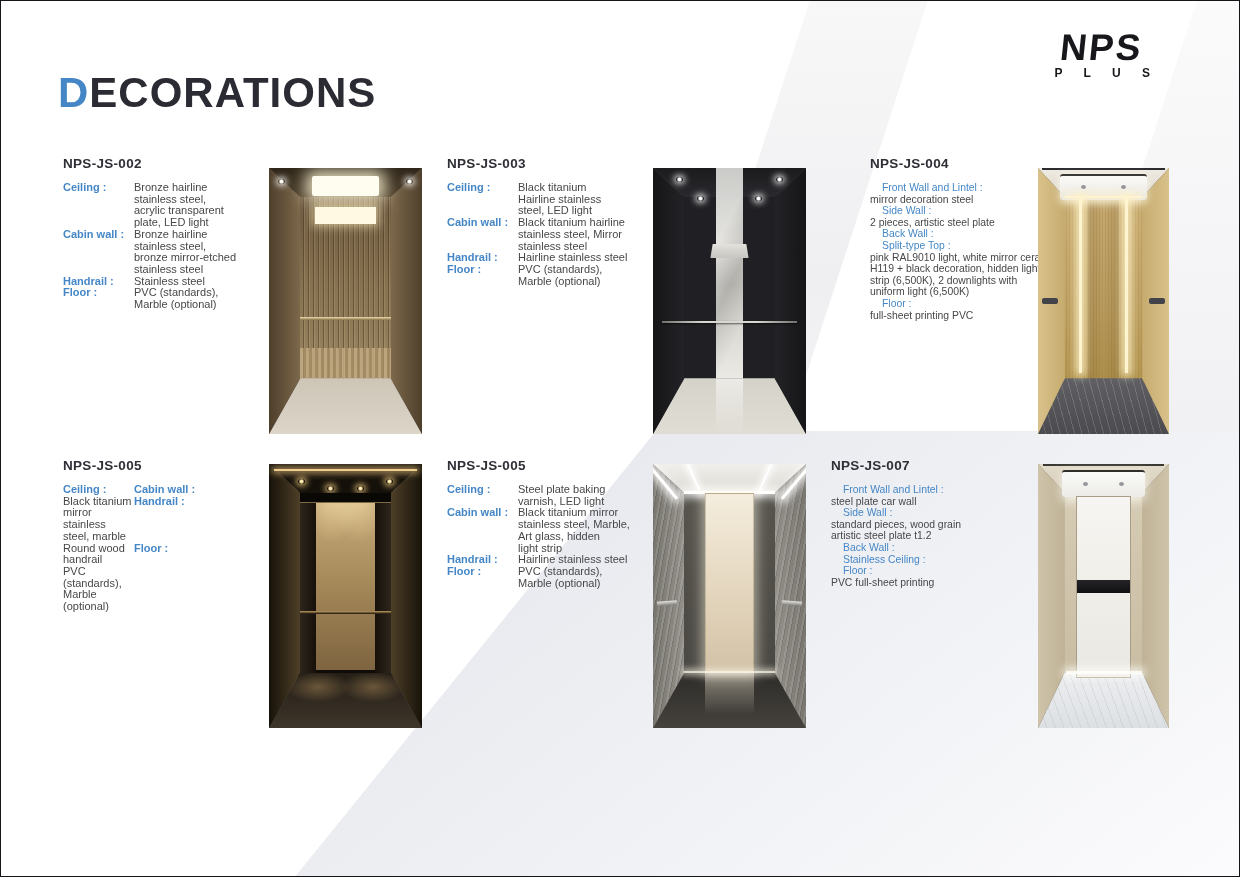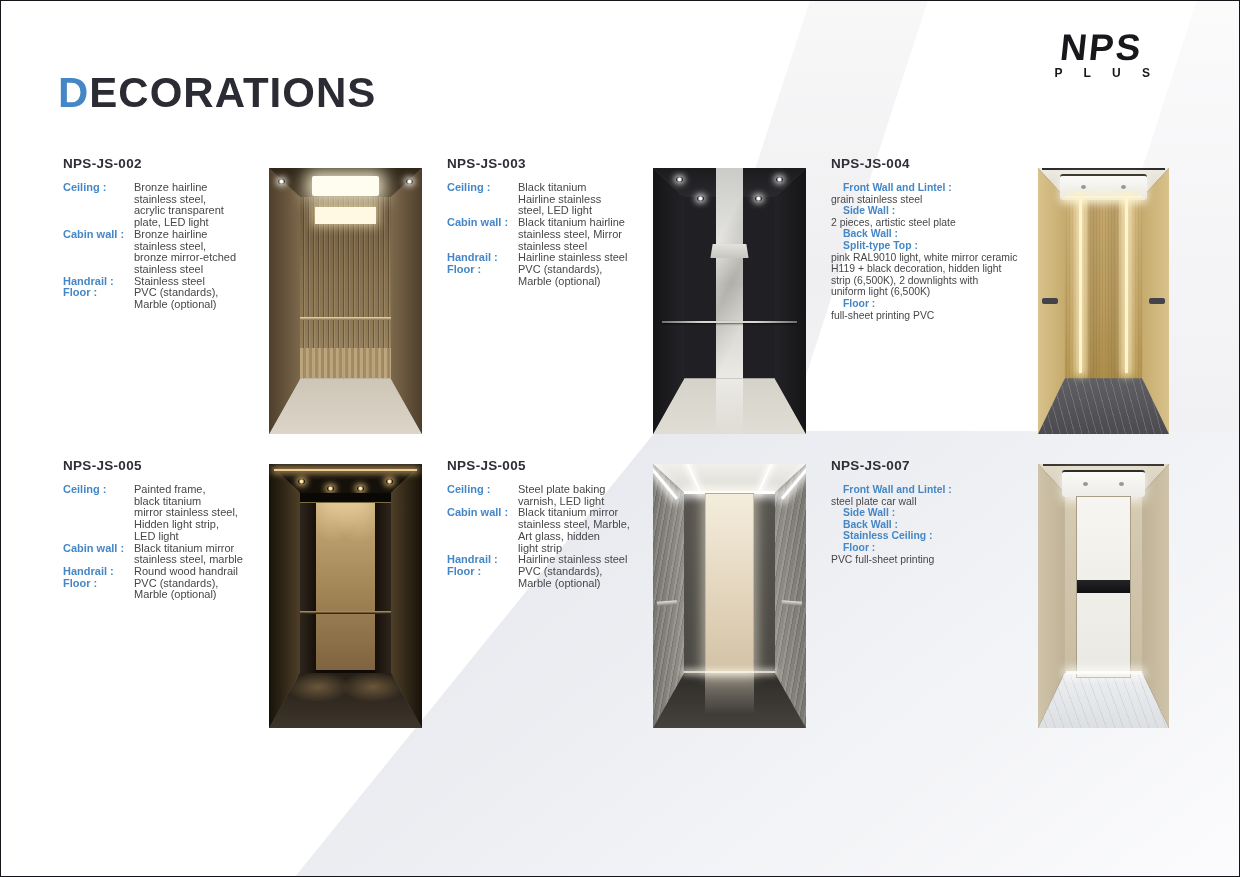--- a/index.html
+++ b/index.html
@@ -22,21 +22,21 @@
   .title .acc{color:#4587c6;}
   .logo{position:absolute;right:80px;top:28px;z-index:2;text-align:center;color:#18181c;}
   .logo .nps{font-size:37px;font-weight:900;letter-spacing:2px;line-height:38px;transform:skewX(-6deg);}
   .logo .plus{font-size:12px;font-weight:700;letter-spacing:9px;margin-left:10px;line-height:12px;}
   
   .card{position:absolute;z-index:2;}
   .card h2{margin:0 0 11px 0;font-size:13.5px;font-weight:700;letter-spacing:.3px;color:#2e2e36;}
   .spec{display:grid;grid-template-columns:71px 1fr;}
   .spec .lab{color:#4587c6;font-weight:700;font-size:11px;line-height:11.7px;}
   .spec .val{font-size:11px;line-height:11.7px;white-space:pre-line;color:#47474a;}
-  .secs .h{color:#4587c6;font-weight:700;font-size:10.4px;line-height:11.6px;padding-left:12px;}
+  .secs .h{color:#4587c6;font-weight:400;font-size:10.4px;line-height:11.6px;padding-left:12px;}
   .secs .b{font-size:10.4px;line-height:11.6px;white-space:pre-line;color:#47474a;}
   
   .footer{position:absolute;left:0;right:0;top:824px;z-index:3;text-align:center;
           font-size:10px;letter-spacing:3.5px;color:#a4a4a6;}
   .footer .b{font-weight:700;color:#232326;}
   .footer .sep{margin:0 10px;color:#8d8d90;}
   
   .photo{position:absolute;overflow:hidden;z-index:2;background:#555;}
   .ev{position:absolute;inset:0;}
   .ev>div,.ev i{position:absolute;}
@@ -271,24 +271,24 @@
       <div class="strip"></div>
       <div class="cop"></div>
       <div class="dot d1"></div>
       <div class="dot d2"></div>
       <div class="dot d3"></div>
       <div class="dot d4"></div>
       <div class="rail"></div>
     </div>
   </div>
 
-  <section class="card secs" style="left:830px;top:155px;width:206px;">
+  <section class="card secs" style="left:869px;top:155px;width:206px;">
     <h2>NPS-JS-004</h2>
     <div class="h">Front Wall and Lintel :</div>
-    <div class="b">grain stainless steel</div>
+    <div class="b">mirror decoration steel</div>
     <div class="h">Side Wall :</div>
     <div class="b">2 pieces, artistic steel plate</div>
     <div class="h">Back Wall :</div>
     <div class="h">Split-type Top :</div>
     <div class="b">pink RAL9010 light, white mirror ceramic
 H119 + black decoration, hidden light
 strip (6,500K), 2 downlights with
 uniform light (6,500K)</div>
     <div class="h">Floor :</div>
     <div class="b">full-sheet printing PVC</div>
@@ -310,25 +310,20 @@
       <div class="seamR"></div>
       <div class="rl"></div>
       <div class="rr"></div>
     </div>
   </div>
 
   <section class="card" style="left:62px;top:457px;width:202px;">
     <h2>NPS-JS-005</h2>
     <div class="spec">
       <div class="lab">Ceiling :</div>
-      <div class="val">Painted frame,
-black titanium
-mirror stainless steel,
-Hidden light strip,
-LED light</div>
       <div class="lab">Cabin wall :</div>
       <div class="val">Black titanium mirror
 stainless steel, marble</div>
       <div class="lab">Handrail :</div>
       <div class="val">Round wood handrail</div>
       <div class="lab">Floor :</div>
       <div class="val">PVC (standards),
 Marble (optional)</div>
     </div>
   </section>
@@ -391,20 +386,22 @@
       <div class="rr"></div>
       <div class="fg"></div>
     </div>
   </div>
 
   <section class="card secs" style="left:830px;top:457px;width:206px;">
     <h2>NPS-JS-007</h2>
     <div class="h">Front Wall and Lintel :</div>
     <div class="b">steel plate car wall</div>
     <div class="h">Side Wall :</div>
+    <div class="b">standard pieces, wood grain
+artistic steel plate t1.2</div>
     <div class="h">Back Wall :</div>
     <div class="h">Stainless Ceiling :</div>
     <div class="h">Floor :</div>
     <div class="b">PVC full-sheet printing</div>
   </section>
 
   <div class="photo e6" style="left:1037px;top:463px;width:131px;height:264px;">
     <div class="ev">
       <div class="backw"></div>
         <div class="ceil"></div>

